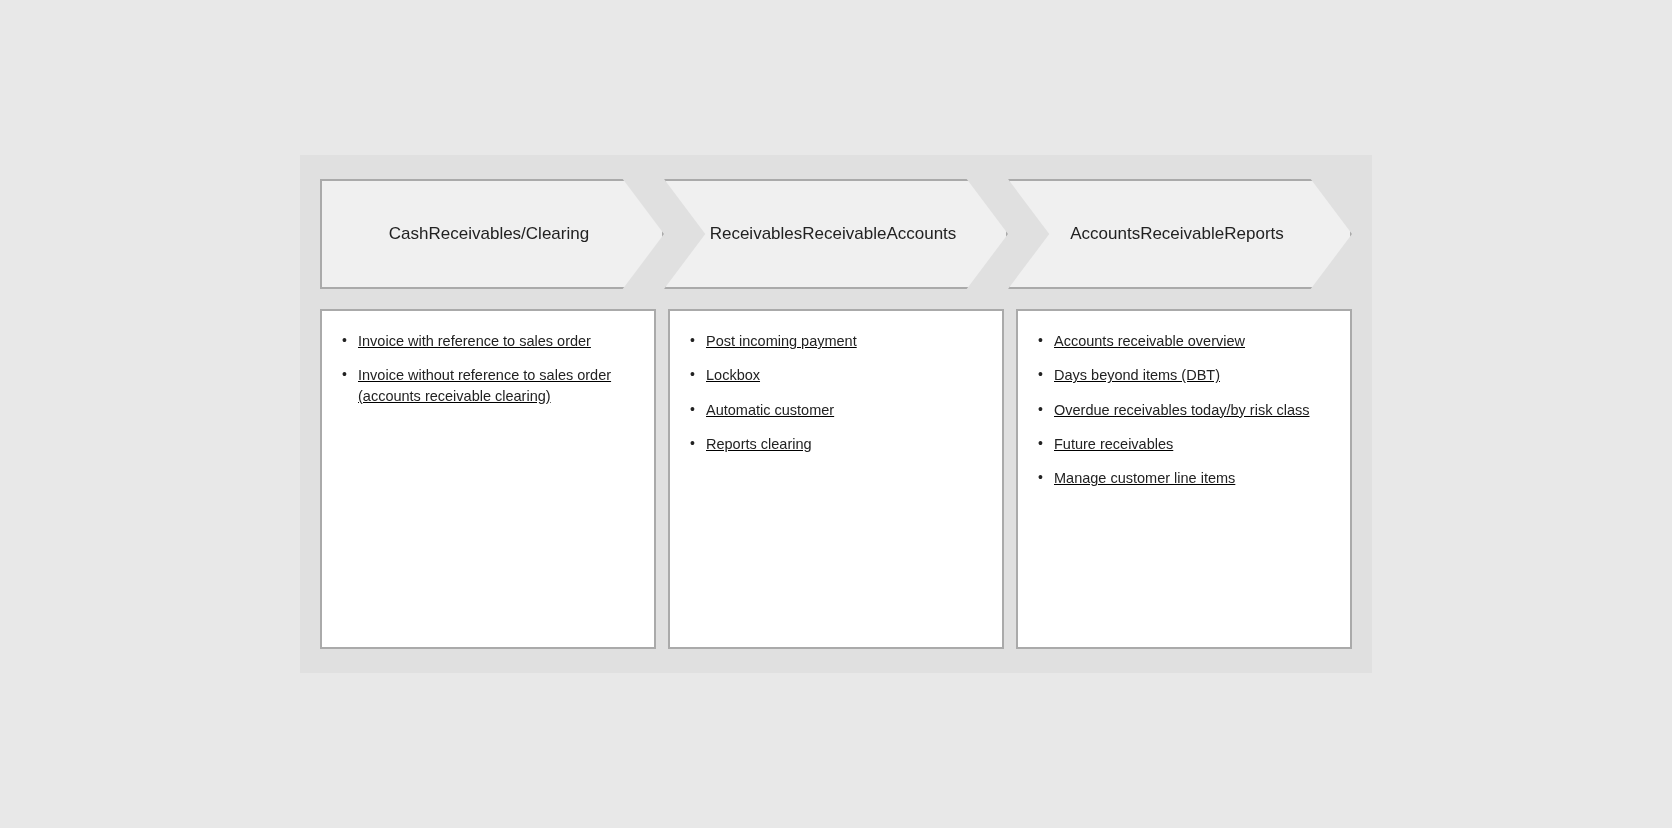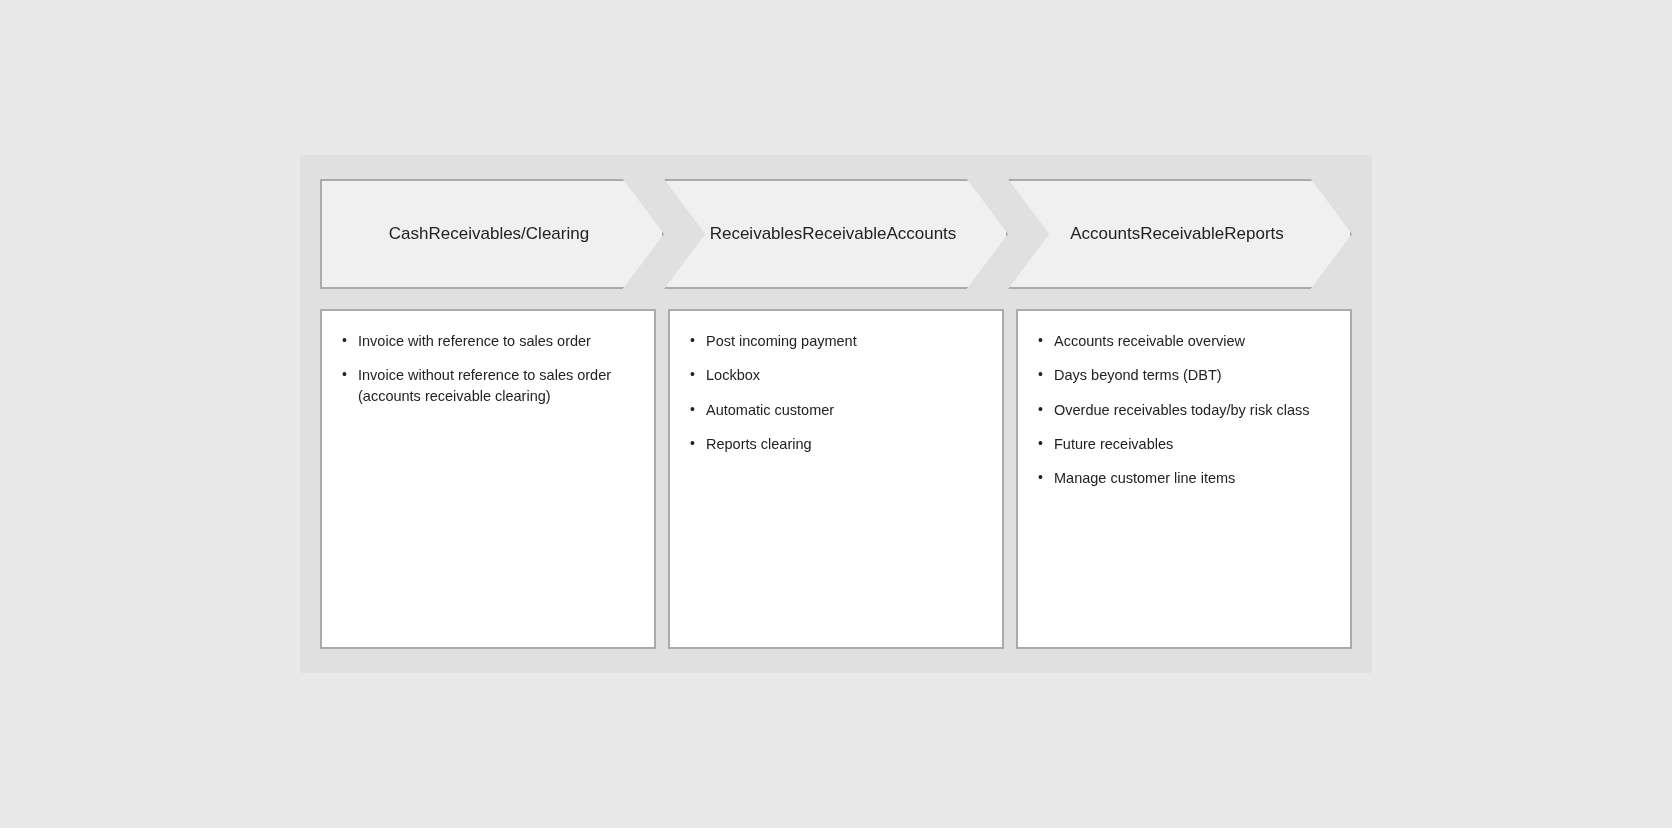--- a/index.html
+++ b/index.html
@@ -53,20 +53,21 @@
 
     .arrow-wrapper:first-child .arrow-shape {
       clip-path: polygon(0% 0%, 88% 0%, 100% 50%, 88% 100%, 0% 100%);
     }
 
     
     .content-row {
       display: flex;
       gap: 12px;
       align-items: stretch;
+      text-decoration: underline;
     }
 
     .content-box {
       flex: 1;
       background: #ffffff;
       border: 2px solid #aaa;
       padding: 20px 18px;
       min-height: 340px;
     }
 
@@ -142,20 +143,20 @@
         <ul>
           <li>Post incoming payment</li>
           <li>Lockbox</li>
           <li>Automatic customer</li>
           <li>Reports clearing</li>
         </ul>
       </div>
       <div class="content-box">
         <ul>
           <li>Accounts receivable overview</li>
-          <li>Days beyond terms (DBT)</li>
+          <li>Days beyond items (DBT)</li>
           <li>Overdue receivables today/by risk class</li>
           <li>Future receivables</li>
           <li>Manage customer line items</li>
         </ul>
       </div>
     </div>
 </div>
 
 </body></html>

